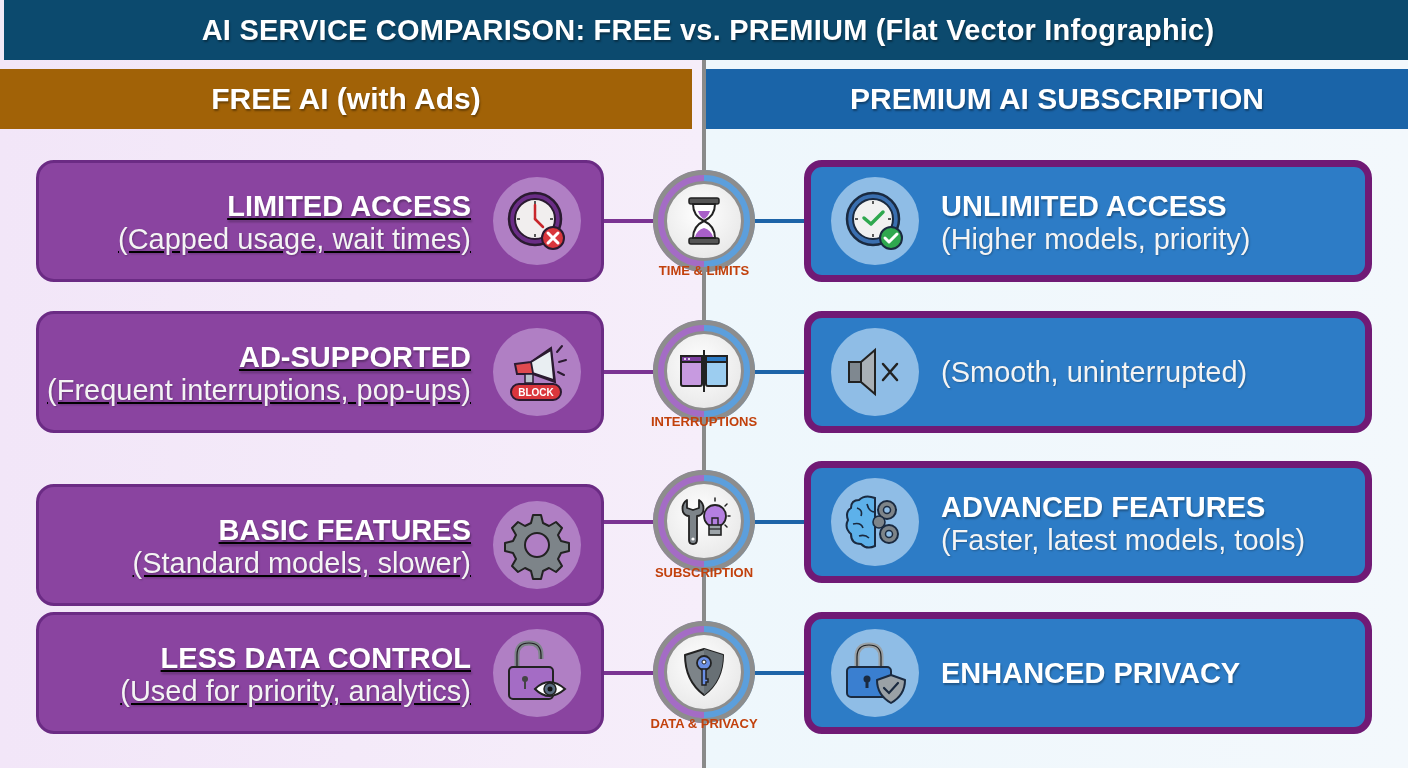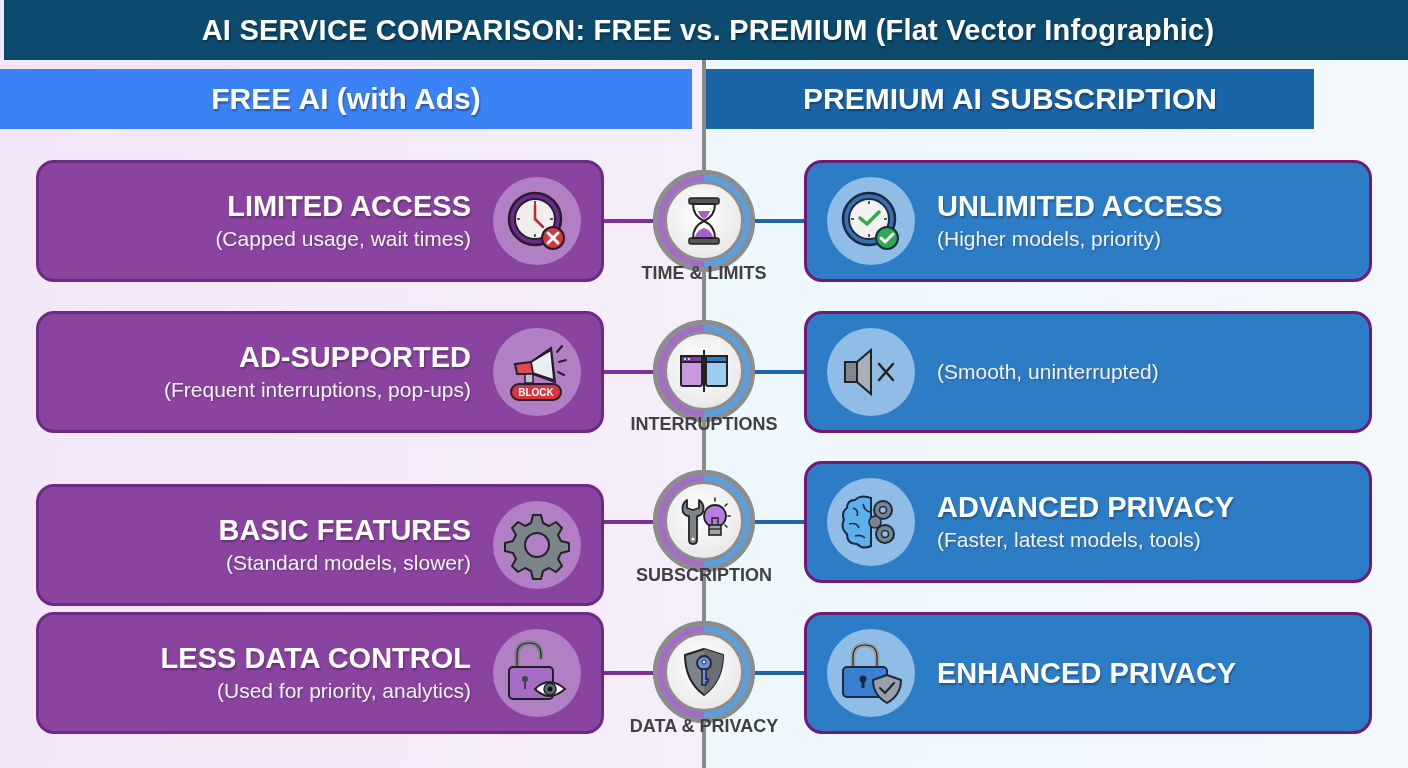--- a/index.html
+++ b/index.html
@@ -9,52 +9,52 @@
   .title-bar { position: absolute; left: 4px; top: 0; width: 1408px; height: 60px; background: #0c4a6e;
     display: flex; align-items: center; justify-content: center; }
   .title-bar span { color: #fff; font-size: 29px; font-weight: bold; letter-spacing: 0.2px;
     text-shadow: 1px 2px 2px rgba(0,0,0,0.35); }
 
   .bg-left { position: absolute; left: 0; top: 60px; width: 704px; height: 708px; background: linear-gradient(90deg,#f2e6f8,#f6eefa); }
   .bg-right { position: absolute; left: 704px; top: 60px; width: 704px; height: 708px; background: linear-gradient(90deg,#eef7fc,#f3f8fc); }
 
   .col-header { position: absolute; top: 69px; height: 60px; display: flex; align-items: center; justify-content: center; }
   .col-header span { color: #fff; font-size: 30px; font-weight: bold; text-shadow: 1px 2px 2px rgba(0,0,0,0.35); }
-  .col-header.left { left: 0; width: 692px; background: #3b82f6; }
-  .col-header.right { left: 706px; width: 608px; background: #1a64a8; }
+  .col-header.left { left: 0; width: 692px; background: #a16207; }
+  .col-header.right { left: 706px; width: 702px; background: #1a64a8; }
 
   .divider { position: absolute; left: 702px; top: 60px; width: 4px; height: 708px; background: #8a8a8a; }
 
   .card { position: absolute; height: 122px; border-radius: 18px; display: flex; align-items: center; }
-  .card.free { left: 36px; width: 568px; background: #8a44a0; border: 3px solid #6b2b84; justify-content: flex-end; padding-right: 20px; }
-  .card.prem { left: 804px; width: 568px; background: #2d7cc6; border: 3px solid #701a75; justify-content: flex-start; padding-left: 20px; }
+  .card.free { left: 36px; width: 568px; background: #8a44a0; border: 3px solid #6b2b84; justify-content: flex-end; padding-right: 20px; text-decoration: underline; }
+  .card.prem { left: 804px; width: 568px; background: #2d7cc6; border: 7px solid #701a75; justify-content: flex-start; padding-left: 20px; }
 
   .card .txt { display: flex; flex-direction: column; }
   .card.free .txt { align-items: flex-end; margin-right: 22px; }
   .card.prem .txt { align-items: flex-start; margin-left: 22px; }
   .card .head { color: #fff; font-size: 29px; font-weight: bold; line-height: 36px; text-shadow: 1px 2px 2px rgba(0,0,0,0.3); }
-  .card .sub { color: #f4f4f4; font-size: 21px; line-height: 30px; text-shadow: 1px 1px 2px rgba(0,0,0,0.25); }
+  .card .sub { color: #f4f4f4; font-size: 29px; line-height: 30px; text-shadow: 1px 1px 2px rgba(0,0,0,0.25); }
 
   .icon-circle { width: 88px; height: 88px; border-radius: 50%; display: flex; align-items: center; justify-content: center; flex-shrink: 0; }
   .card.free .icon-circle { background: #b07fc4; }
   .card.prem .icon-circle { background: #8fbde6; }
   .icon-circle svg { width: 72px; height: 72px; }
 
   .connector { position: absolute; height: 4px; }
   .connector.l { left: 604px; width: 52px; background: #7b3493; }
   .connector.r { left: 752px; width: 52px; background: #1d64a8; }
 
   .hub { position: absolute; left: 653px; width: 102px; height: 102px; border-radius: 50%;
     background: conic-gradient(#5c9fdc 0deg 180deg, #a46cc5 180deg 360deg);
     display: flex; align-items: center; justify-content: center; }
   .hub::before { content: ""; position: absolute; inset: 0; border-radius: 50%; border: 5px solid #8d8d8d; }
   .hub-inner { position: relative; width: 80px; height: 80px; border-radius: 50%; background: radial-gradient(circle at 45% 40%, #ffffff, #e2e2e2);
     border: 3px solid #8d8d8d; display: flex; align-items: center; justify-content: center; }
   .hub-inner svg { width: 58px; height: 58px; }
-  .hub-label { position: absolute; left: 604px; width: 200px; text-align: center; font-size: 18px; font-weight: bold; color: #404040;
+  .hub-label { position: absolute; left: 604px; width: 200px; text-align: center; font-size: 13px; font-weight: bold; color: #c2410c;
     background: transparent; }
 </style>
 </head>
 <body>
 
 <div class="title-bar">
   <span>AI SERVICE COMPARISON: FREE vs. PREMIUM (Flat Vector Infographic)</span>
 </div>
 
 <div class="bg-left"></div>
@@ -216,21 +216,21 @@
       <path d="M36 12 Q26 8 20 14 Q12 14 12 22 Q6 26 9 34 Q5 42 12 48 Q12 58 22 58 Q28 64 36 60 Z" fill="#5db1ea" stroke="#1a2a40" stroke-width="2"></path>
       <path d="M18 22 Q24 24 22 30 M14 38 Q22 36 24 42 M20 50 Q26 48 30 52 M28 18 Q30 26 36 26" stroke="#1a2a40" stroke-width="1.6" fill="none"></path>
       <circle cx="48" cy="24" r="9" fill="#7d8489" stroke="#1a2a40" stroke-width="2"></circle>
       <circle cx="48" cy="24" r="3.5" fill="#8fbde6" stroke="#1a2a40" stroke-width="1.5"></circle>
       <circle cx="50" cy="48" r="9" fill="#7d8489" stroke="#1a2a40" stroke-width="2"></circle>
       <circle cx="50" cy="48" r="3.5" fill="#8fbde6" stroke="#1a2a40" stroke-width="1.5"></circle>
       <circle cx="40" cy="36" r="6" fill="#7d8489" stroke="#1a2a40" stroke-width="1.6"></circle>
     </svg>
   </div>
   <div class="txt">
-    <div class="head">ADVANCED PRIVACY</div>
+    <div class="head">ADVANCED FEATURES</div>
     <div class="sub">(Faster, latest models, tools)</div>
   </div>
 </div>
 
 <div class="connector l" style="top:671px"></div>
 <div class="connector r" style="top:671px"></div>
 <div class="card free" style="top:612px">
   <div class="txt">
     <div class="head">LESS DATA CONTROL</div>
     <div class="sub">(Used for priority, analytics)</div>

